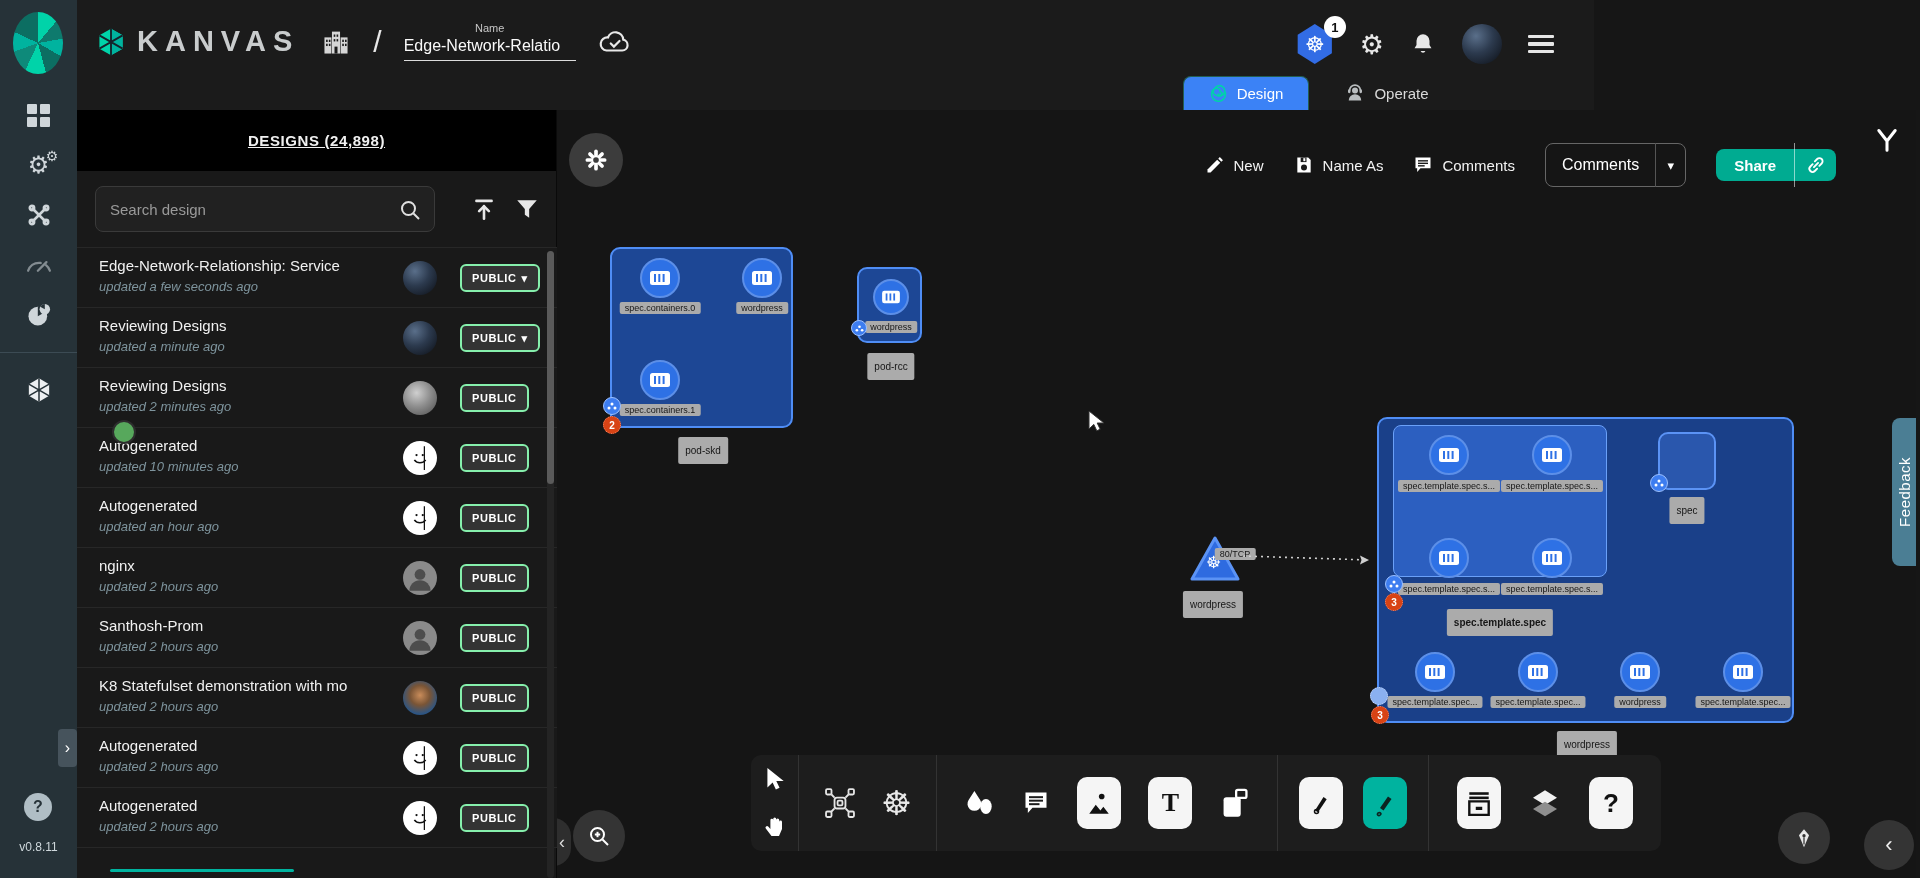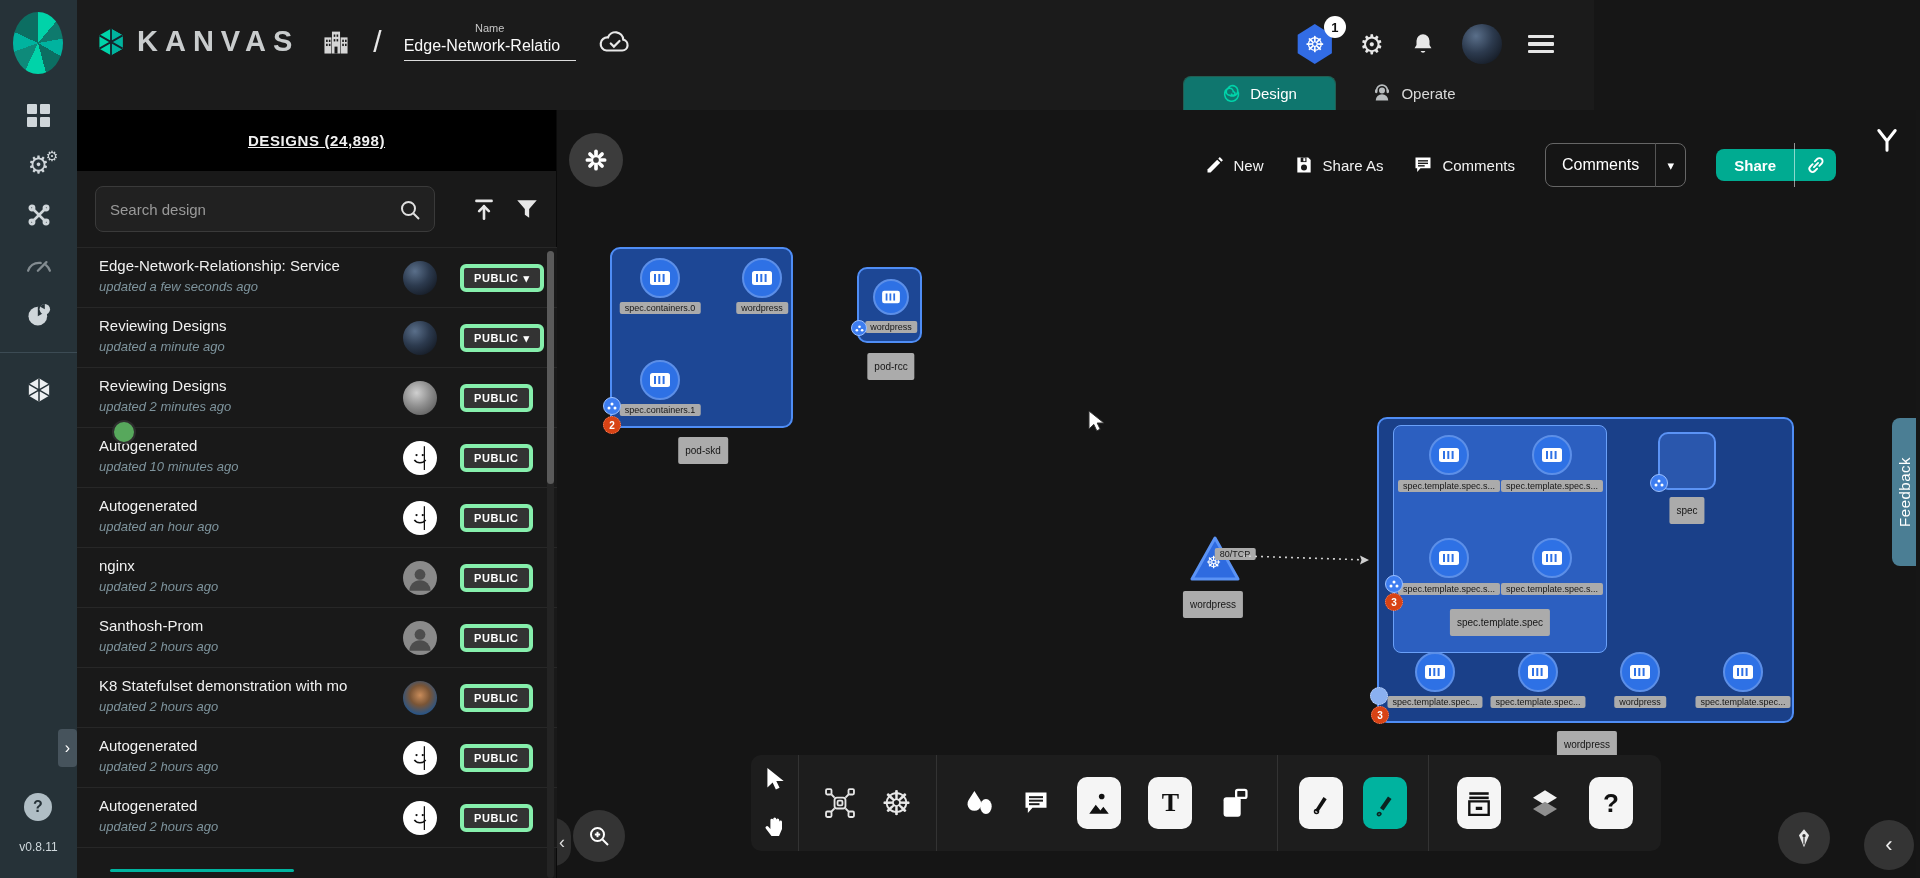--- a/index.html
+++ b/index.html
@@ -37,21 +37,21 @@
   .k8s-count { position:absolute; top:-8px; right:-12px; width:22px; height:22px; background:#fff; color:#111; border-radius:50%; font-size:13px; font-weight:bold; display:flex; align-items:center; justify-content:center; }
   .hdr-icon { color:#e8e8e8; cursor:pointer; display:flex; align-items:center; justify-content:center; }
   .gear-big { font-family:"DejaVu Sans",sans-serif; font-size:27px; }
   .avatar-hdr { width:40px; height:40px; border-radius:50%; background:radial-gradient(circle at 35% 30%, #5a6f8a 0%, #2c3a4e 45%, #0b0e14 100%); cursor:pointer; }
   .hamburger { display:flex; flex-direction:column; gap:4px; cursor:pointer; }
   .hamburger span { width:26px; height:3.5px; background:#e6e6e6; border-radius:1px; }
 
   
   .tabs { position:absolute; left:1183px; top:76px; display:flex; z-index:25; }
   .tab { height:34px; display:flex; align-items:center; justify-content:center; gap:9px; font-size:15px; cursor:pointer; }
-  .tab-design { width:153px; background:#0f766e; border:1px solid #225e52; border-bottom:none; border-radius:8px 8px 0 0; color:#fff; }
+  .tab-design { width:126px; background:#3b82f6; border:1px solid #225e52; border-bottom:none; border-radius:8px 8px 0 0; color:#fff; }
   .tab-operate { width:156px; color:#d9d9d9; }
 
   
   .panel { position:absolute; left:77px; top:110px; width:480px; height:768px; background:#191919; z-index:10; border-right:1px solid #0a0a0a; }
   .panel-title { height:61px; background:#000; display:flex; align-items:center; justify-content:center; color:#f0f0f0; font-size:15px; font-weight:600; letter-spacing:.6px;text-decoration:underline; }
   .search-row { position:relative; height:76px; }
   .search-box { position:absolute; left:18px; top:15px; width:340px; height:46px; background:#212121; border:1px solid #3a3a3a; border-radius:8px; }
   .search-box input { position:absolute; left:14px; top:0; width:280px; height:44px; background:transparent; border:none; outline:none; color:#eee; font-size:15px; font-family:"Liberation Sans",sans-serif; }
   .search-box input::placeholder { color:#9a9a9a; }
   .search-ic { position:absolute; right:12px; top:11px; }
@@ -59,21 +59,21 @@
   .list { position:absolute; left:0; top:137px; width:480px; height:631px; overflow:hidden; }
   .row { position:relative; height:60px; border-top:1px solid #272727; background:#191919; cursor:pointer; }
   .row-title { position:absolute; left:22px; top:9px; width:288px; font-size:15px; color:#f1f1f1; white-space:nowrap; overflow:hidden; }
   .row-sub { position:absolute; left:22px; top:31px; font-size:13px; font-style:italic; color:#7e949d; }
   .row-avatar { position:absolute; left:326px; top:13px; width:34px; height:34px; border-radius:50%; overflow:hidden; display:flex; align-items:center; justify-content:center; }
   .av-dark { background:radial-gradient(circle at 35% 30%, #5a6f8a 0%, #2c3a4e 45%, #0b0e14 100%); }
   .av-gray { background:radial-gradient(circle at 40% 35%, #cfcfcf 0%, #8f8f8f 45%, #4a4a4a 100%); }
   .av-color { background:radial-gradient(circle at 50% 42%, #c98c5a 0%, #7a5536 38%, #2c5584 72%, #152a45 100%); }
   .av-person { background:#8a8a8a; }
   .av-smiley { background:#ffffff; }
-  .vis-badge { position:absolute; left:383px; top:16px; height:28px; min-width:64px; padding:0 10px; background:#333; border:4px solid #86efac; border-radius:6px; color:#fff; font-size:11px; font-weight:bold; letter-spacing:.6px; display:flex; align-items:center; justify-content:center; gap:5px; cursor:pointer; }
+  .vis-badge { position:absolute; left:383px; top:16px; height:28px; min-width:64px; padding:0 10px; background:#333; border:2px solid #86efac; border-radius:6px; color:#fff; font-size:11px; font-weight:bold; letter-spacing:.6px; display:flex; align-items:center; justify-content:center; gap:5px; cursor:pointer; }
   .caret { font-size:11px; line-height:1; }
   .row-partial { position:relative; height:27px; border-top:1px solid #272727; }
   .teal-underline { position:absolute; left:33px; top:21px; width:184px; height:3px; background:#00b39f; border-radius:2px; }
   .presence { position:absolute; left:35px; top:310px; width:24px; height:24px; border-radius:50%; background:#57a85c; border:2px solid #2d2d2d; z-index:5; }
   .panel-scroll { position:absolute; right:2px; top:141px; width:7px; height:627px; background:#242424; border-radius:4px; }
   .panel-thumb { position:absolute; left:0; top:0; width:7px; height:233px; background:#5a5a5a; border-radius:4px; cursor:pointer; }
   .expand-btn { position:absolute; left:-19px; top:619px; width:19px; height:38px; background:#46535c; border-radius:4px 0 0 4px; color:#fff; display:flex; align-items:center; justify-content:center; font-size:16px; cursor:pointer; }
 
   
   .canvas { position:absolute; left:553px; top:110px; width:1363px; height:768px; background:#151515; }
@@ -454,21 +454,21 @@
           </svg>
         <span>New</span>
       </div>
       <div class="act-btn">
         <svg width="20" height="20" viewBox="0 0 24 24">
             <path d="M4 3h13l3 3v15H4z" fill="#fff"></path>
             <rect x="8" y="3" width="7" height="5.5" fill="#1b1b1b"></rect>
             <rect x="11.2" y="3.8" width="2.4" height="3.6" fill="#fff"></rect>
             <circle cx="12" cy="15" r="3.6" fill="#1b1b1b"></circle>
           </svg>
-        <span>Share As</span>
+        <span>Name As</span>
       </div>
       <div class="act-btn">
         <svg width="20" height="20" viewBox="0 0 24 24">
             <path d="M3 3h18v13H9l-4 4.5V16H3z" fill="#fff"></path>
             <g stroke="#1b1b1b" stroke-width="1.7">
               <line x1="6" y1="7" x2="18" y2="7"></line>
               <line x1="6" y1="10" x2="18" y2="10"></line>
               <line x1="6" y1="13" x2="14" y2="13"></line>
             </g>
           </svg>
@@ -569,21 +569,21 @@
       <span class="chip" style="left:46px; top:13px;">80/TCP</span>
       <span class="glabel" style="left:24px; top:56px;">wordpress</span>
     </div>
 
     <svg style="position:absolute; left:688px; top:438px;" width="142" height="20">
         <line x1="2" y1="8" x2="128" y2="12" stroke="#cfcfcf" stroke-width="1.6" stroke-dasharray="2 4"></line>
         <path d="M128 12l-9-4.5 1.5 4.5-1.5 4.5z" fill="#cfcfcf"></path>
       </svg>
 
     <div class="kgroup" style="left:824px; top:307px; width:417px; height:306px; background:#1a4089;">
-      <div class="ksub" style="left:14px; top:6px; width:214px; height:228px;">
+      <div class="ksub" style="left:14px; top:6px; width:214px; height:152px;">
         <div class="ccircle" style="left:35px; top:9px;">
             <svg width="22" height="18" viewBox="0 0 22 18">
               <rect x="1" y="2" width="20" height="14" rx="2.5" fill="#fff"></rect>
               <g stroke="#2e71e5" stroke-width="2">
                 <line x1="6" y1="5" x2="6" y2="13"></line>
                 <line x1="10.3" y1="5" x2="10.3" y2="13"></line>
                 <line x1="14.6" y1="5" x2="14.6" y2="13"></line>
               </g>
             </svg>
           </div>
@@ -623,21 +623,21 @@
         <span class="chip" style="left:158px; top:157px;">spec.template.spec.s...</span>
         <div class="badge-pod" style="left:-9px; top:149px;">
             <svg width="10" height="8" viewBox="0 0 10 8" fill="#fff">
               <circle cx="5" cy="2" r="1.5"></circle>
               <circle cx="2" cy="6" r="1.5"></circle>
               <circle cx="8" cy="6" r="1.5"></circle>
             </svg>
           </div>
         <div class="badge-red" style="left:-9px; top:167px;">3</div>
       </div>
-      <span class="glabel" style="left:121px; top:190px;">spec.template.spec</span>
+      <span class="glabel" style="left:121px; top:190px;font-weight:bold;">spec.template.spec</span>
 
       <div class="spec-node">
         <div class="badge-pod" style="left:-10px; top:40px;">
             <svg width="10" height="8" viewBox="0 0 10 8" fill="#fff">
               <circle cx="5" cy="2" r="1.5"></circle>
               <circle cx="2" cy="6" r="1.5"></circle>
               <circle cx="8" cy="6" r="1.5"></circle>
             </svg>
           </div>
       </div>

